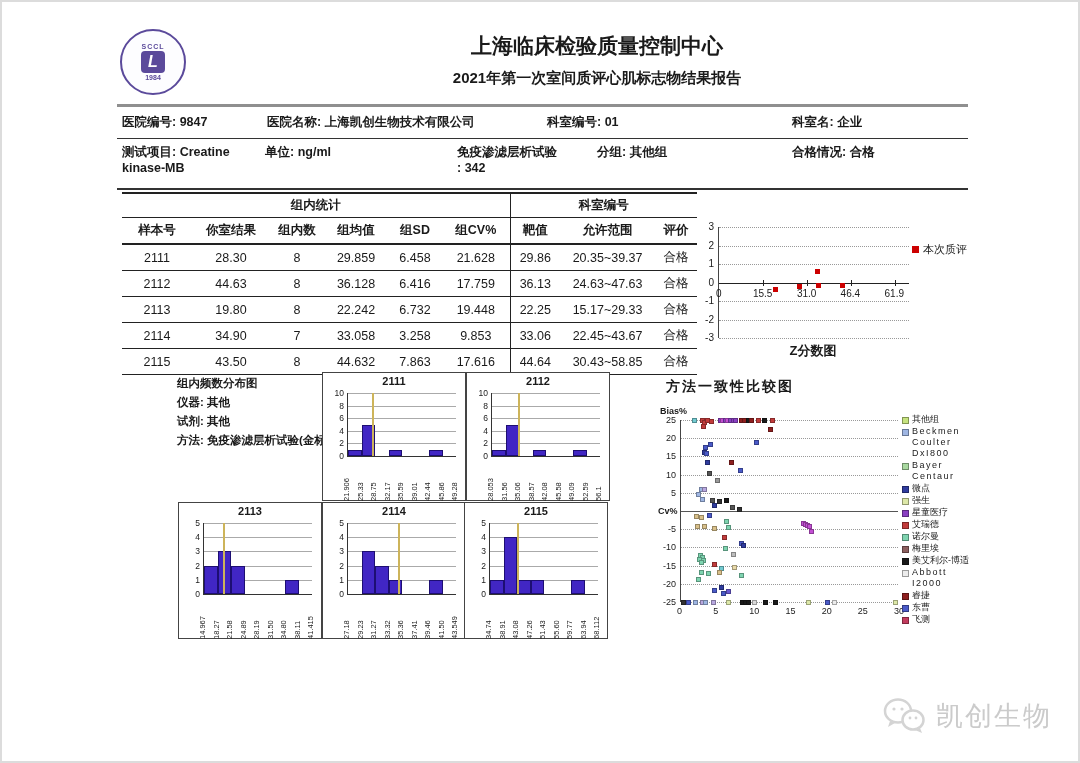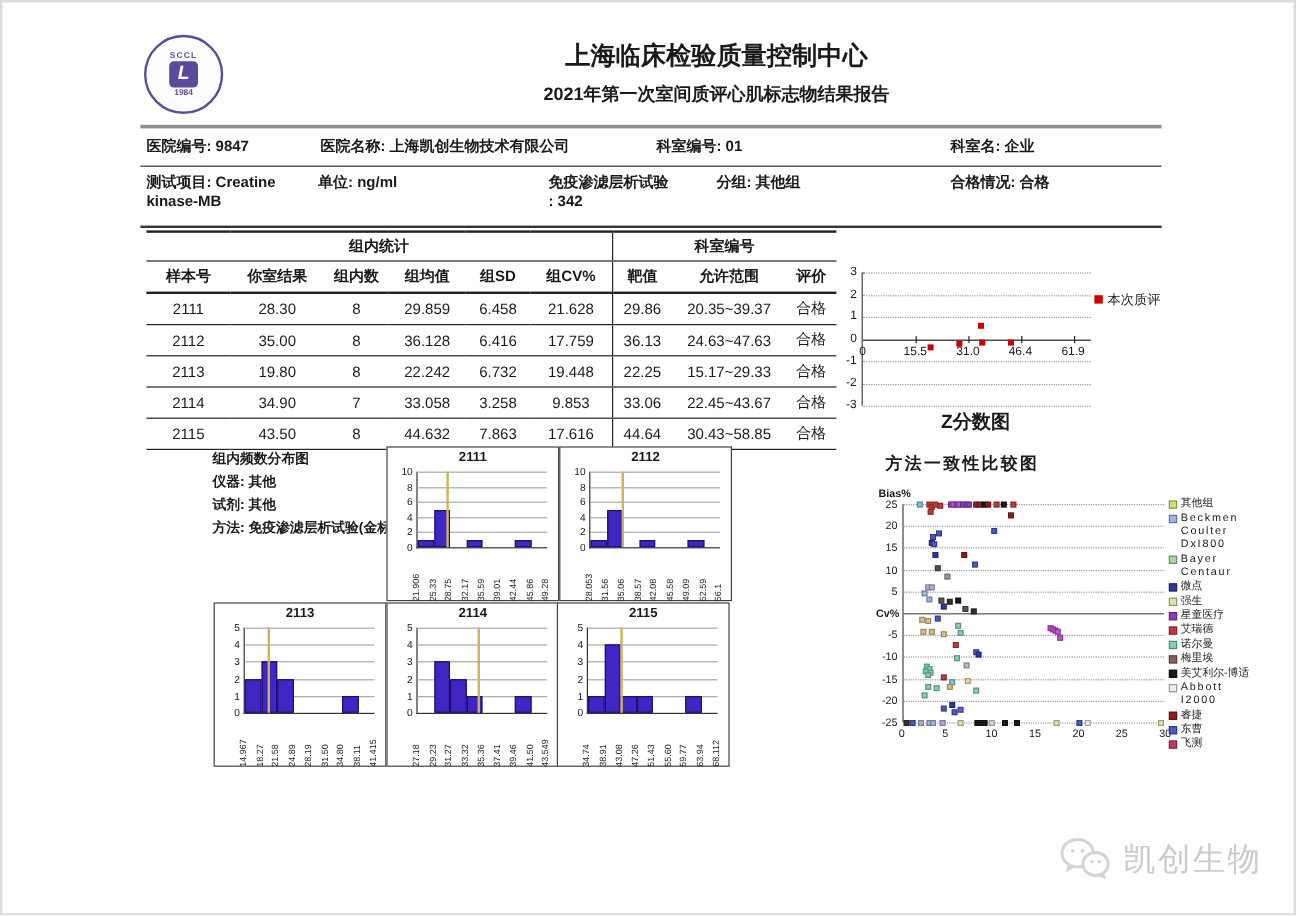--- a/index.html
+++ b/index.html
@@ -33,35 +33,35 @@
   .zchart{position:absolute;left:698px;top:212px;width:300px;height:150px;font-size:10px;}
   .zplot{position:absolute;left:18px;top:13px;width:190px;height:111px;border-left:1px solid #444;}
   .zgrid{position:absolute;left:0;width:100%;height:0;border-top:1px dotted #999;}
   .zzero{position:absolute;left:0;width:100%;height:0;border-top:1.5px solid #222;}
   .zylab{position:absolute;left:0;width:14px;text-align:right;}
   .zxtick{position:absolute;width:1px;height:6px;background:#222;}
   .zxlab{position:absolute;white-space:nowrap;}
   .zpt{position:absolute;width:5px;height:5px;}
   .zlegend{position:absolute;left:212px;top:28px;display:flex;align-items:center;font-size:11px;}
   .zlegend .sq{width:7px;height:7px;margin-right:4px;}
-  .ztitle{position:absolute;left:18px;top:128px;width:190px;text-align:center;font-weight:bold;font-size:16px;}
+  .ztitle{position:absolute;left:18px;top:128px;width:190px;text-align:center;font-weight:bold;font-size:13px;}
   
   .freq{position:absolute;left:175px;top:372px;width:162px;font-size:11.5px;font-weight:bold;line-height:19px;}
   
   .hist{position:absolute;border:1.5px solid #444;background:#fff;}
   .hist .ht{position:absolute;left:0;top:2px;width:100%;text-align:center;font-weight:bold;font-size:11px;}
   .hplot{position:absolute;border-left:1px solid #333;border-bottom:1px solid #333;}
   .hgrid{position:absolute;left:0;width:100%;height:0;border-top:1px solid #aaa;}
   .hylab{position:absolute;width:16px;text-align:right;font-size:8.5px;}
   .hbar{position:absolute;background:#4126c4;border:1px solid #1d0e72;box-sizing:border-box;}
   .hxlab{position:absolute;writing-mode:vertical-rl;transform:rotate(180deg);font-size:7.5px;height:42px;
          white-space:nowrap;color:#222;}
   .hmark{position:absolute;width:2px;background:#cdb45a;}
   
-  .mchart{position:absolute;left:728px;top:376px;width:318px;height:252px;text-decoration:underline;}
+  .mchart{position:absolute;left:656px;top:376px;width:318px;height:252px;text-decoration:underline;}
   .mtitle{position:absolute;left:8px;top:0;font-size:14px;font-weight:bold;letter-spacing:2px;}
   .mylabel{position:absolute;left:2px;top:28px;font-size:9px;font-weight:bold;}
   .mxlabel{position:absolute;left:0px;font-size:9px;font-weight:bold;}
   .mplot{position:absolute;left:22px;top:42px;width:217px;height:182px;border-left:1px solid #444;}
   .mgrid{position:absolute;left:0;width:100%;height:0;border-top:1px dotted #999;}
   .mzero{position:absolute;left:0;width:100%;height:0;border-top:1.5px solid #555;}
   .mylab{position:absolute;width:18px;text-align:right;font-size:9px;}
   .mxlab{position:absolute;font-size:9px;}
   .mpt{position:absolute;width:5px;height:5px;border:1px solid rgba(0,0,0,.3);box-sizing:border-box;}
   .mlegend{position:absolute;left:244px;top:36px;width:70px;font-size:9px;line-height:11px;}
@@ -136,21 +136,21 @@
           <td>8</td>
           <td>29.859</td>
           <td>6.458</td>
           <td>21.628</td>
           <td class="vsep">29.86</td>
           <td>20.35~39.37</td>
           <td>合格</td>
         </tr>
         <tr class="drow">
           <td>2112</td>
-          <td>35.00</td>
+          <td>44.63</td>
           <td>8</td>
           <td>36.128</td>
           <td>6.416</td>
           <td>17.759</td>
           <td class="vsep">36.13</td>
           <td>24.63~47.63</td>
           <td>合格</td>
         </tr>
         <tr class="drow">
           <td>2113</td>

